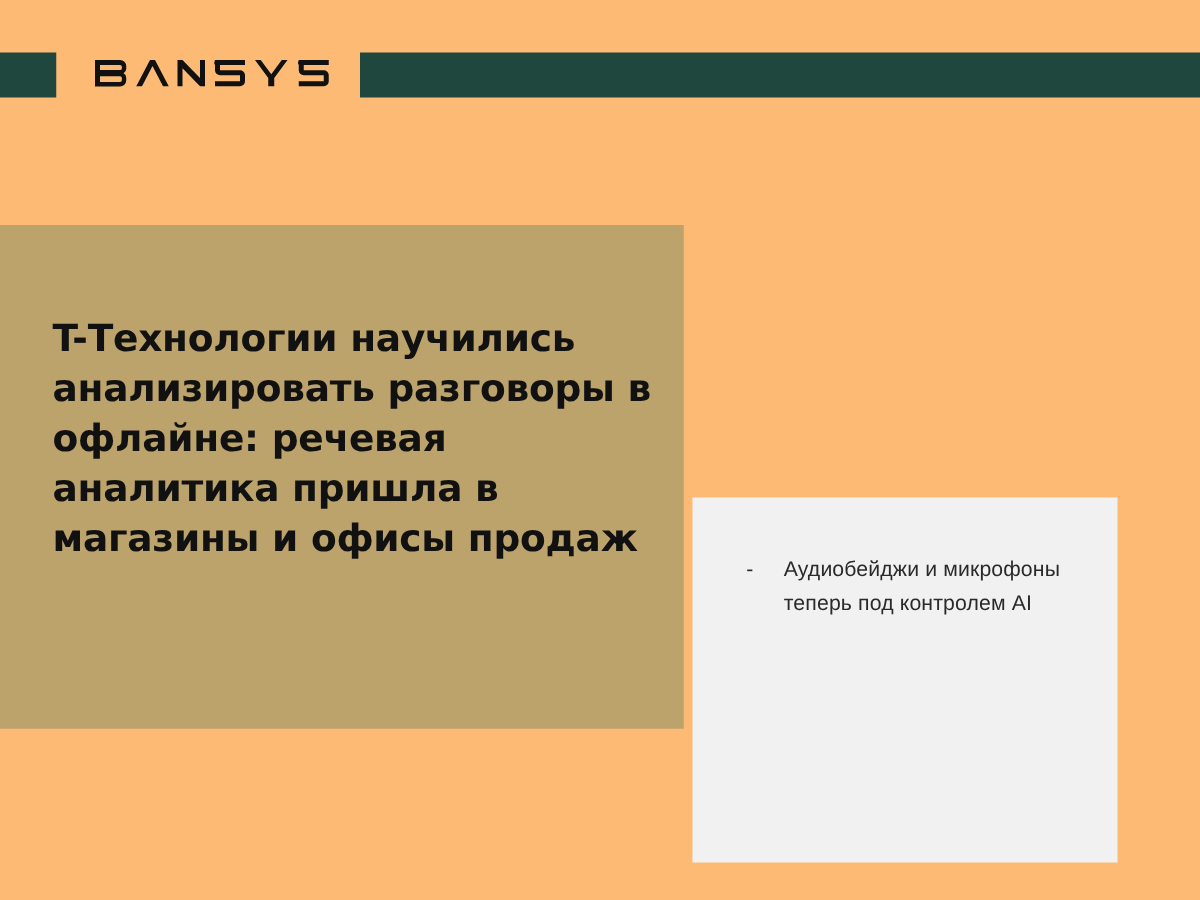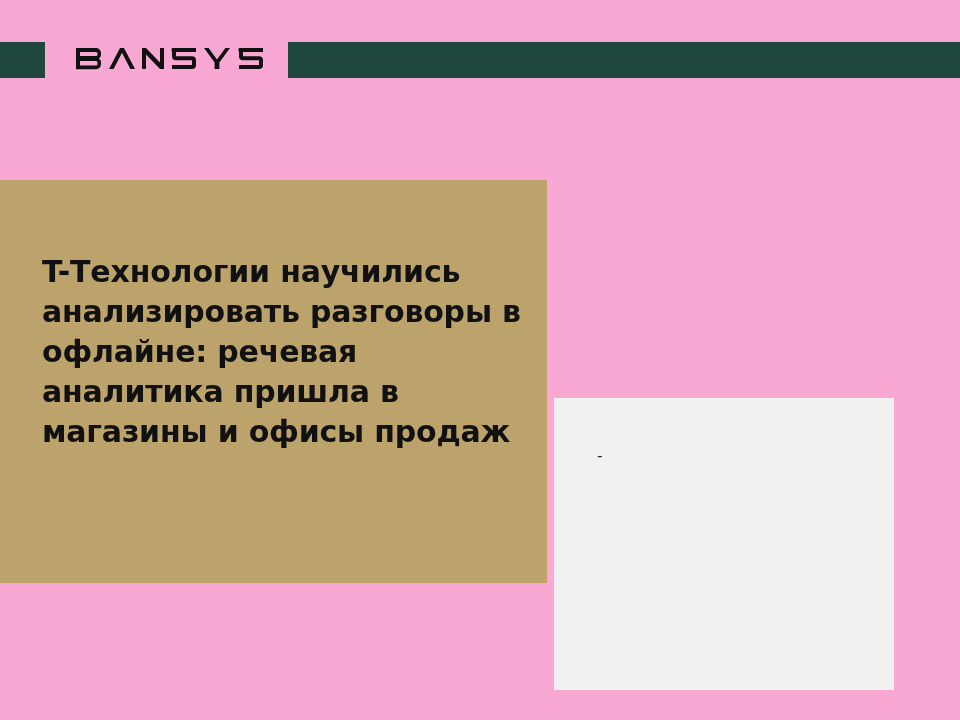--- a/index.html
+++ b/index.html
@@ -10,21 +10,21 @@
     width: 960px;
     height: 720px;
     background: #ffffff;
     font-family: "Liberation Sans", sans-serif;
     overflow: hidden;
   }
   .slide {
     position: relative;
     width: 960px;
     height: 720px;
-    background: #f9a8d4;
+    background: #fdba74;
   }
 
   
   .header-band {
     position: absolute;
     left: 0;
     top: 42px;
     width: 960px;
     height: 36px;
   }
@@ -154,16 +154,17 @@
     </svg>
   </div>
 
   <div class="gold-panel"></div>
   <h1 class="headline">T-Технологии научились анализировать разговоры в офлайне: речевая аналитика пришла в магазины и офисы продаж</h1>
 
   <div class="gray-panel"></div>
   <ul class="bullet-list">
     <li class="bullet-item">
       <span class="bullet-marker">-</span>
+      <span class="bullet-text">Аудиобейджи и микрофоны теперь под контролем AI</span>
     </li>
   </ul>
 
 </div>
 
 </body></html>

